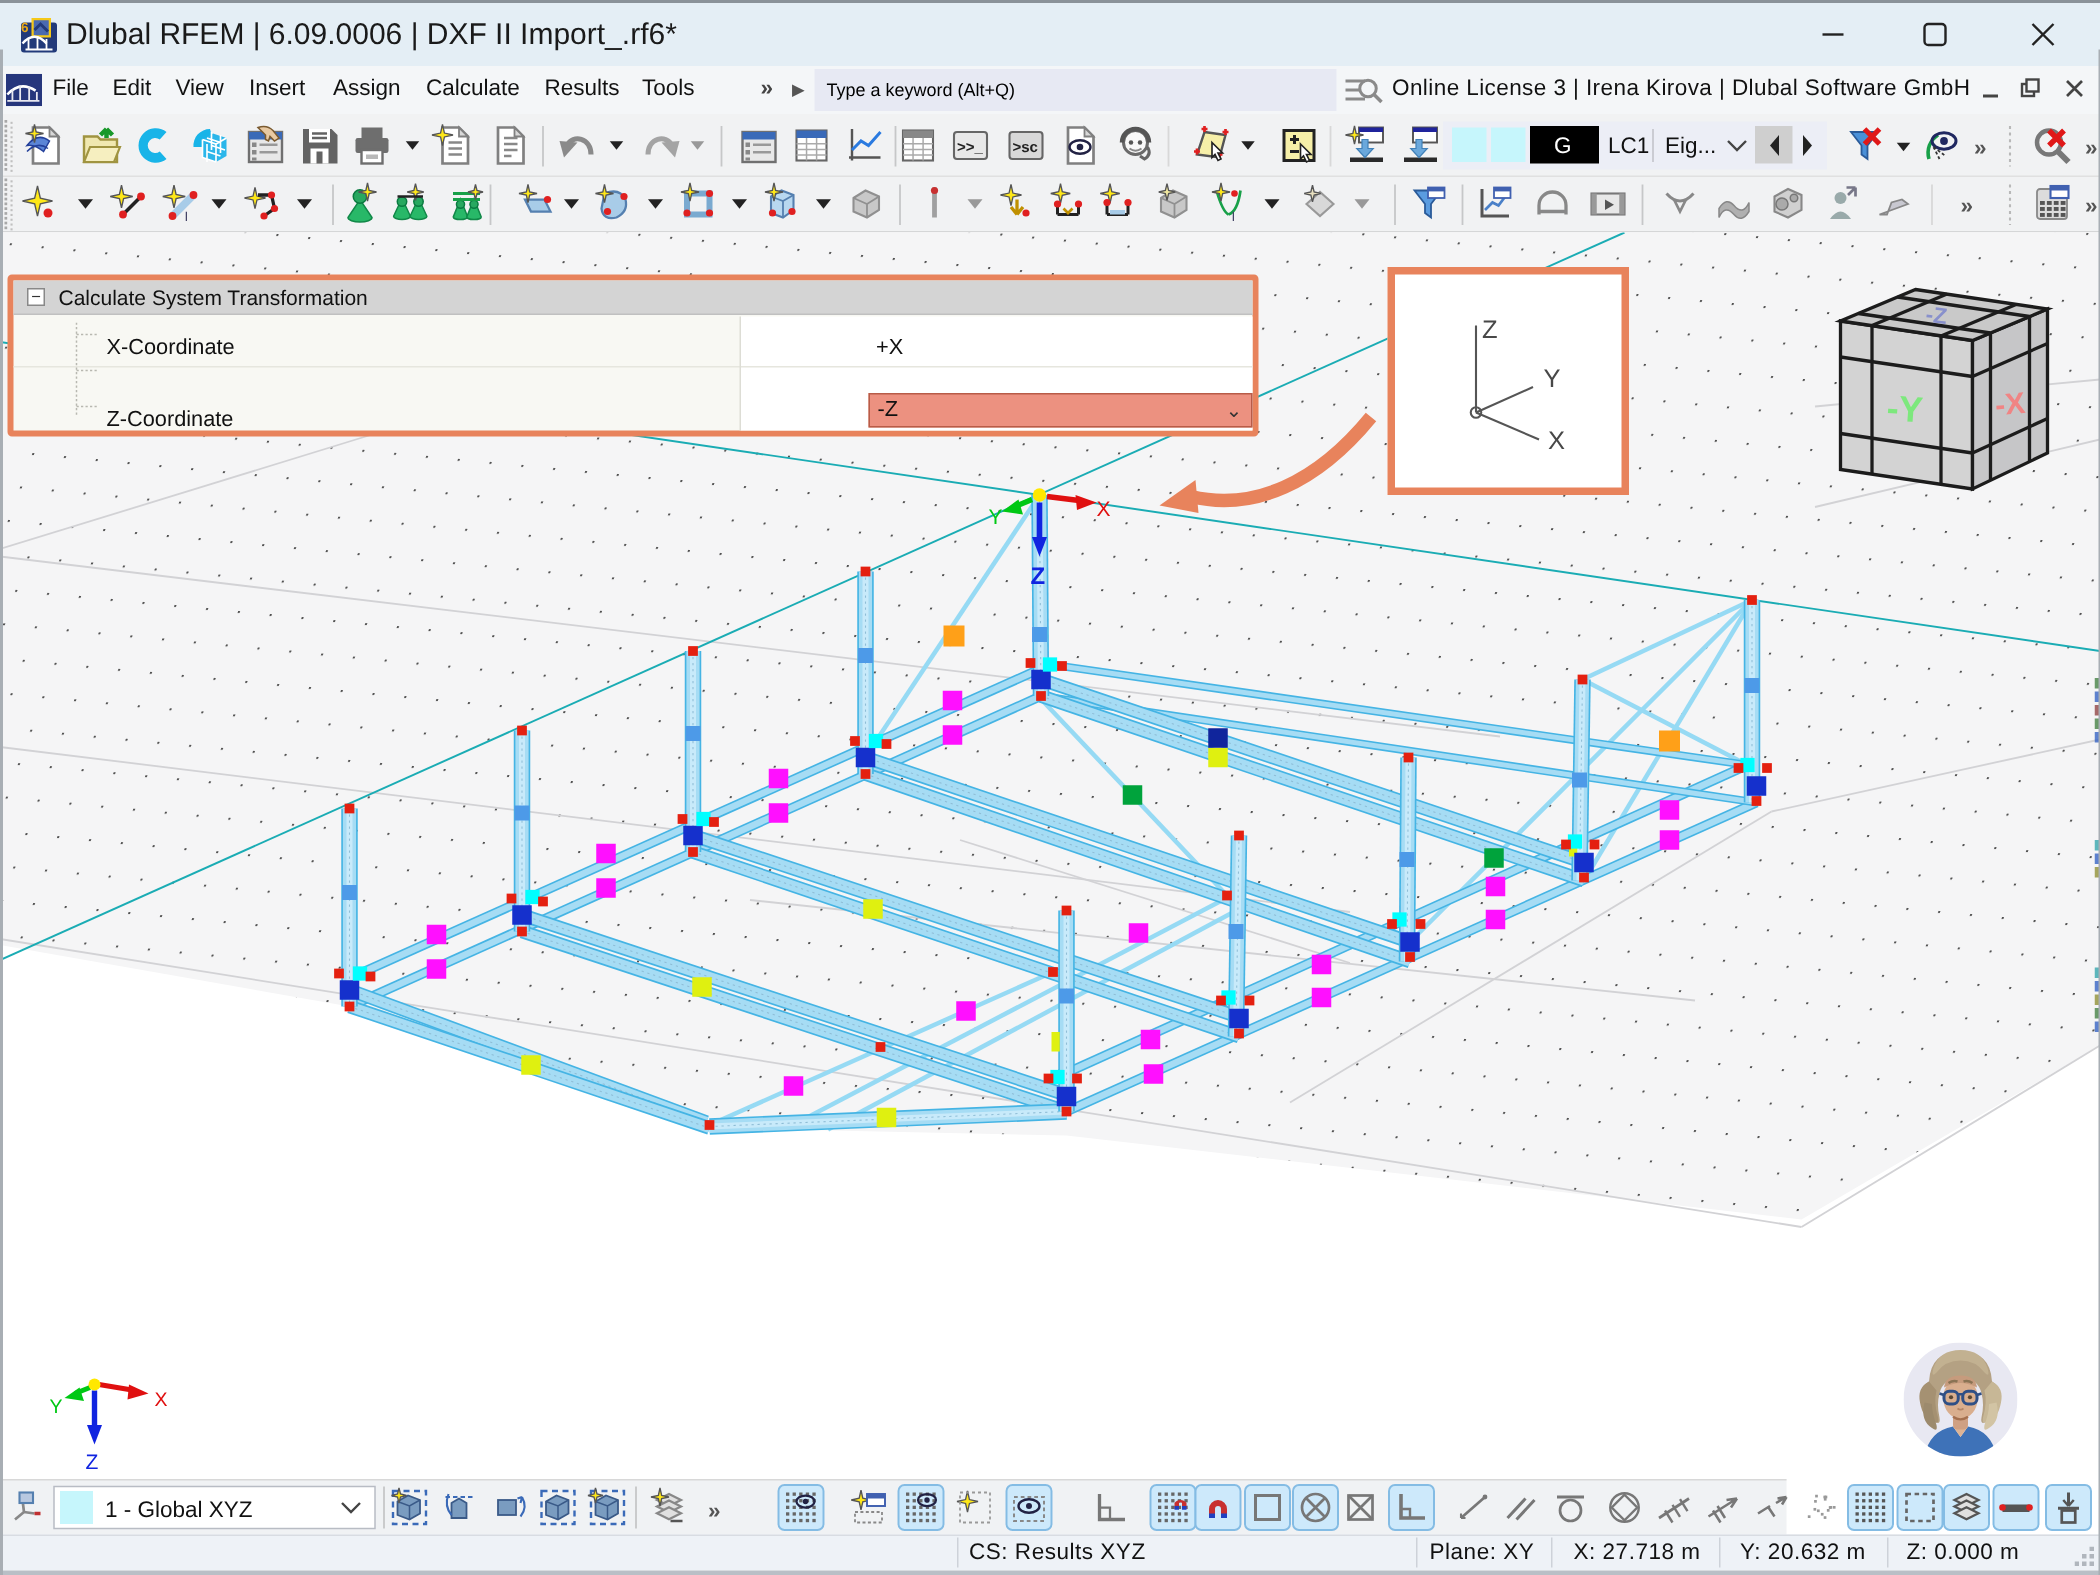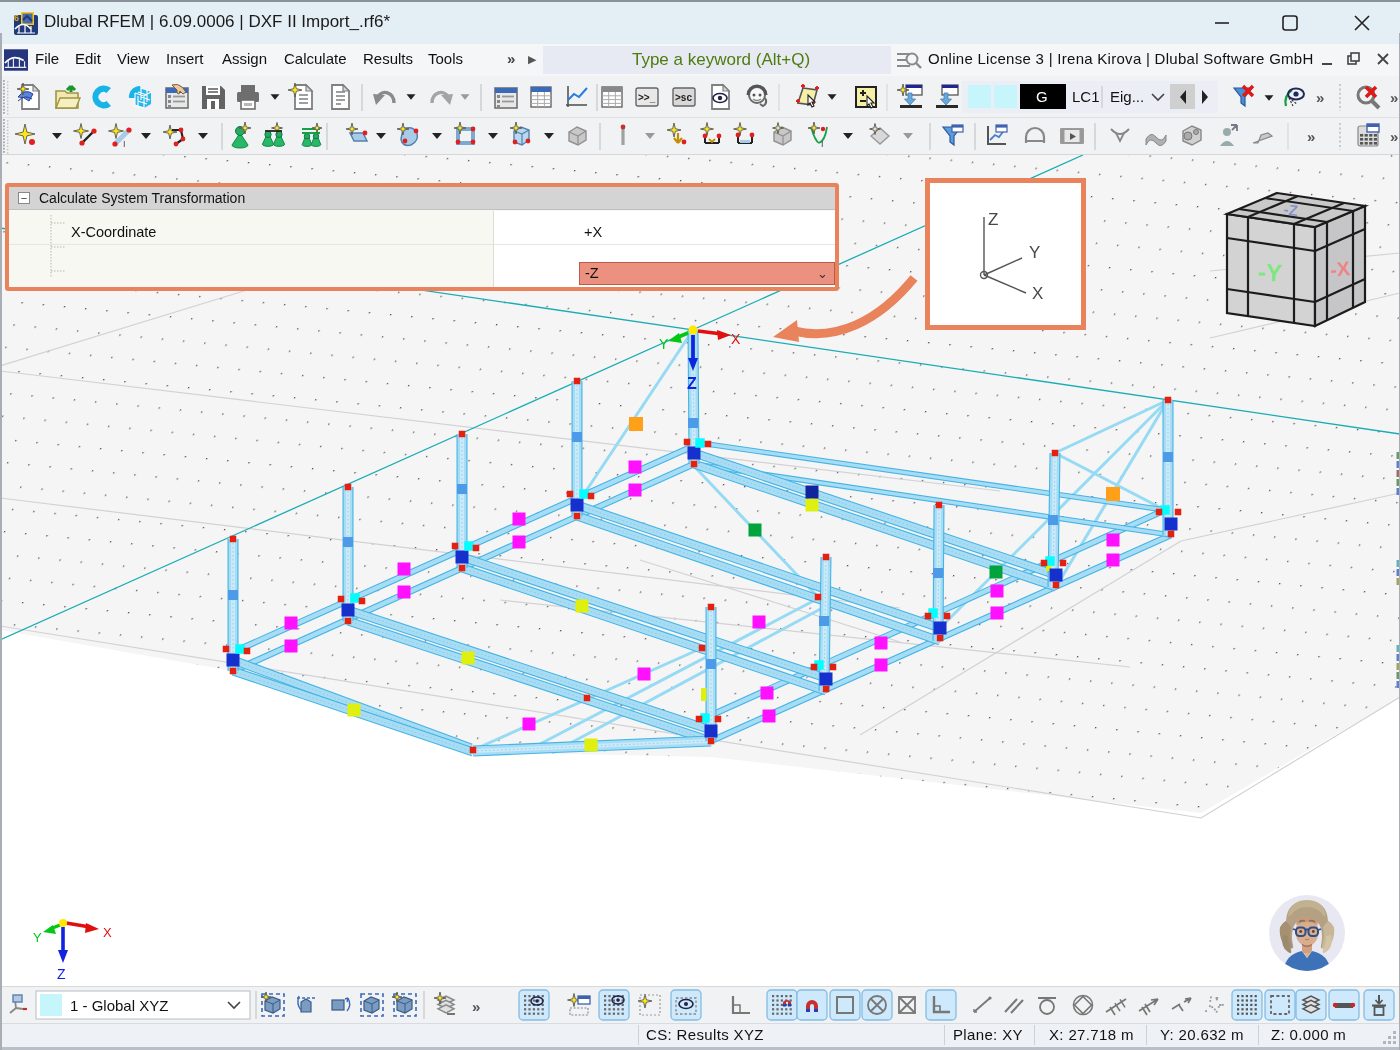--- a/index.html
+++ b/index.html
@@ -1,39 +1,39 @@
 <!DOCTYPE html>
 <html><head><meta charset="utf-8"><style>
 *{margin:0;padding:0;box-sizing:border-box;}
 body{width:1400px;height:1050px;font-family:"Liberation Sans",sans-serif;overflow:hidden;position:relative;background:#fff;}
 .titlebar{position:absolute;left:0;top:0;width:1400px;height:44px;background:#e4eef5;border-top:2px solid #8a9299;}
 .title-ic{position:absolute;left:13px;top:9px;width:26px;height:26px;}
-.title-tx{position:absolute;left:44px;top:10px;font-size:17px;color:#1a1a1a;}
+.title-tx{position:absolute;left:44px;top:10px;font-size:20px;color:#1a1a1a;}
 .winbtn{position:absolute;top:0;width:64px;height:42px;color:#222;text-align:center;}
 .menubar{position:absolute;left:0;top:44px;width:1400px;height:32px;background:#f4f6f8;}
 .menu-ic{position:absolute;left:4px;top:49px;width:24px;height:22px;}
 .mi{position:absolute;top:50px;font-size:15px;color:#111;}
-.search{position:absolute;left:543px;top:46px;width:348px;height:28px;background:#e7e9f3;color:#4d7c0f;font-size:17px;line-height:28px;padding-left:8px;text-align:center;}
+.search{position:absolute;left:543px;top:46px;width:348px;height:28px;background:#e7e9f3;color:#000000;font-size:12px;line-height:28px;padding-left:8px;}
 .lic{position:absolute;left:928px;top:50px;font-size:15px;letter-spacing:0.28px;color:#111;}
 .toolbars{position:absolute;left:0;top:76px;width:1400px;height:79px;background:#f1f2f3;border-bottom:1px solid #d5d6d7;}
 .tb-split{position:absolute;left:0;top:117px;width:1400px;height:1px;background:#e0e0e0;}
 .viewport{position:absolute;left:0;top:155px;width:1400px;height:831px;background:#fff;}
 .panel{position:absolute;left:5px;top:183px;width:834px;height:108px;border:4px solid #e8835c;border-radius:3px;background:#f8f8f3;}
 .panel-h{position:absolute;left:0;top:0;width:826px;height:23px;background:#d4d4d4;border-bottom:1px solid #c0c0c0;}
 .panel-h .m{position:absolute;left:9px;top:5px;width:12px;height:12px;border:1px solid #888;background:#fff;font-size:11px;line-height:10px;text-align:center;color:#333;}
 .panel-h .t{position:absolute;left:30px;top:3px;font-size:14px;color:#111;}
 .prow{position:absolute;left:0;width:826px;height:24px;border-bottom:1px solid #e6e6de;margin-top:11px;}
 .prow .lbl{position:absolute;left:62px;top:3px;font-size:14.5px;color:#111;}
 .prow .val{position:absolute;left:575px;top:3px;font-size:14.5px;color:#111;}
 .pdiv{position:absolute;left:484px;top:24px;width:1px;height:76px;background:#ddddd5;}
 .pwhite{position:absolute;left:485px;top:24px;width:341px;height:76px;background:#fff;}
 .zsel{position:absolute;left:570px;top:75px;width:256px;height:23px;background:#ec9180;border:1.5px solid #b85c48;font-size:14.5px;color:#111;padding:2px 0 0 5px;}
 .zsel .ch{position:absolute;right:6px;top:3px;color:#333;font-size:13px;}
 .axbox{position:absolute;left:925px;top:178px;width:161px;height:152px;background:#fff;border:5px solid #e8835c;}
-.btoolbar{position:absolute;left:0;top:986px;width:1400px;height:37px;background:#f0f2f4;border-top:1px solid #d8d8d8;}
+.btoolbar{position:absolute;left:0;top:986px;width:1191px;height:37px;background:#f0f2f4;border-top:1px solid #d8d8d8;}
 .statusbar{position:absolute;left:0;top:1023px;width:1400px;height:24px;background:#eef2f7;border-top:1px solid #d8dce2;}
 .st{position:absolute;top:1026px;font-size:15px;letter-spacing:0.35px;color:#111;}
 .ssep{position:absolute;top:1025px;width:1px;height:20px;background:#cdd2d9;}
 .bstrip{position:absolute;left:0;top:1047px;width:1400px;height:3px;background:#b9bfc6;}
 svg{display:block;}
 </style></head><body>
 <div class="titlebar">
  <svg class="title-ic" viewBox="0 0 26 26">
       <rect x="1" y="4" width="24" height="20" rx="2" fill="#223a7a"></rect>
       <rect x="8" y="1" width="13" height="13" fill="#f5c818"></rect>
@@ -785,20 +785,23 @@
 <div class="panel">
  <div class="panel-h">
       <div class="m">−</div>
       <div class="t">Calculate System Transformation</div>
     </div>
  <div class="pwhite"></div>
  <div class="prow" style="top:23px">
       <div class="lbl">X-Coordinate</div>
       <div class="val">+X</div>
     </div>
+ <div class="prow" style="top:71px;border-bottom:none">
+      <div class="lbl">Z-Coordinate</div>
+    </div>
  <div class="pdiv"></div>
  <div class="zsel">-Z<span class="ch">⌄</span></div>
  <svg style="position:absolute;left:40px;top:28px" width="22" height="68" viewBox="0 0 22 68">
       <path d="M2 0 v62 M2 8 h14 M2 32 h14 M2 56 h14" stroke="#b8b8b0" stroke-width="1" stroke-dasharray="1.5 1.5"></path>
     </svg>
 </div>
 <div class="axbox">
  <svg width="151" height="142" viewBox="0 0 151 142">
       <g stroke="#555" stroke-width="1.4" fill="none">
         <line x1="54" y1="34" x2="54" y2="92"></line>

